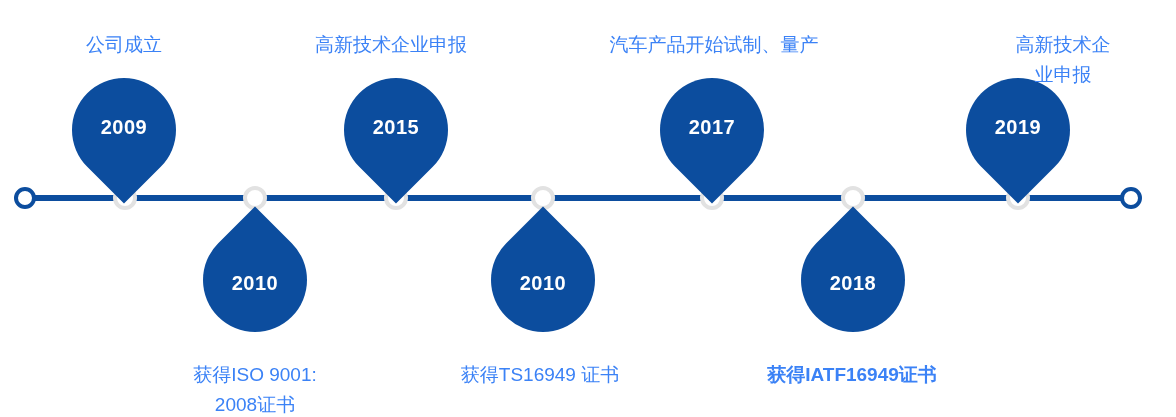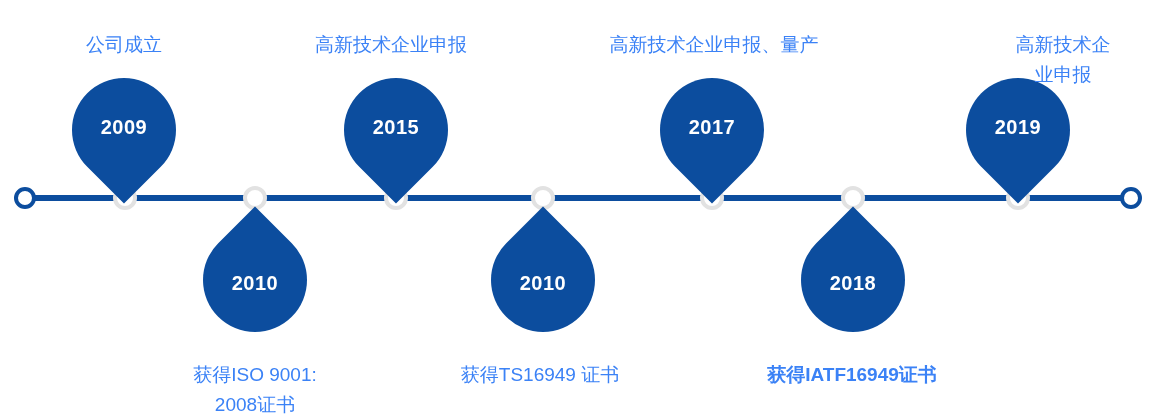--- a/index.html
+++ b/index.html
@@ -149,18 +149,18 @@
       <div class="pin top" style="left: 1018px;">
         <div class="pin-year">2019</div>
       </div>
     </div>
   <div id="captions-layer">
       <div class="caption above" style="left: 124px;">公司成立</div>
       <div class="caption below" style="left: 255px;">获得ISO 9001:
 2008证书</div>
       <div class="caption above" style="left: 391px;">高新技术企业申报</div>
       <div class="caption below" style="left: 540px;">获得TS16949 证书</div>
-      <div class="caption above" style="left: 714px;">高新技术企业申报、量产</div>
+      <div class="caption above" style="left: 714px;">汽车产品开始试制、量产</div>
       <div class="caption below" style="left: 852px; font-weight: bold;">获得IATF16949证书</div>
       <div class="caption above" style="left: 1063px;">高新技术企业申报</div>
     </div>
 
 </div>
 
 </body></html>

